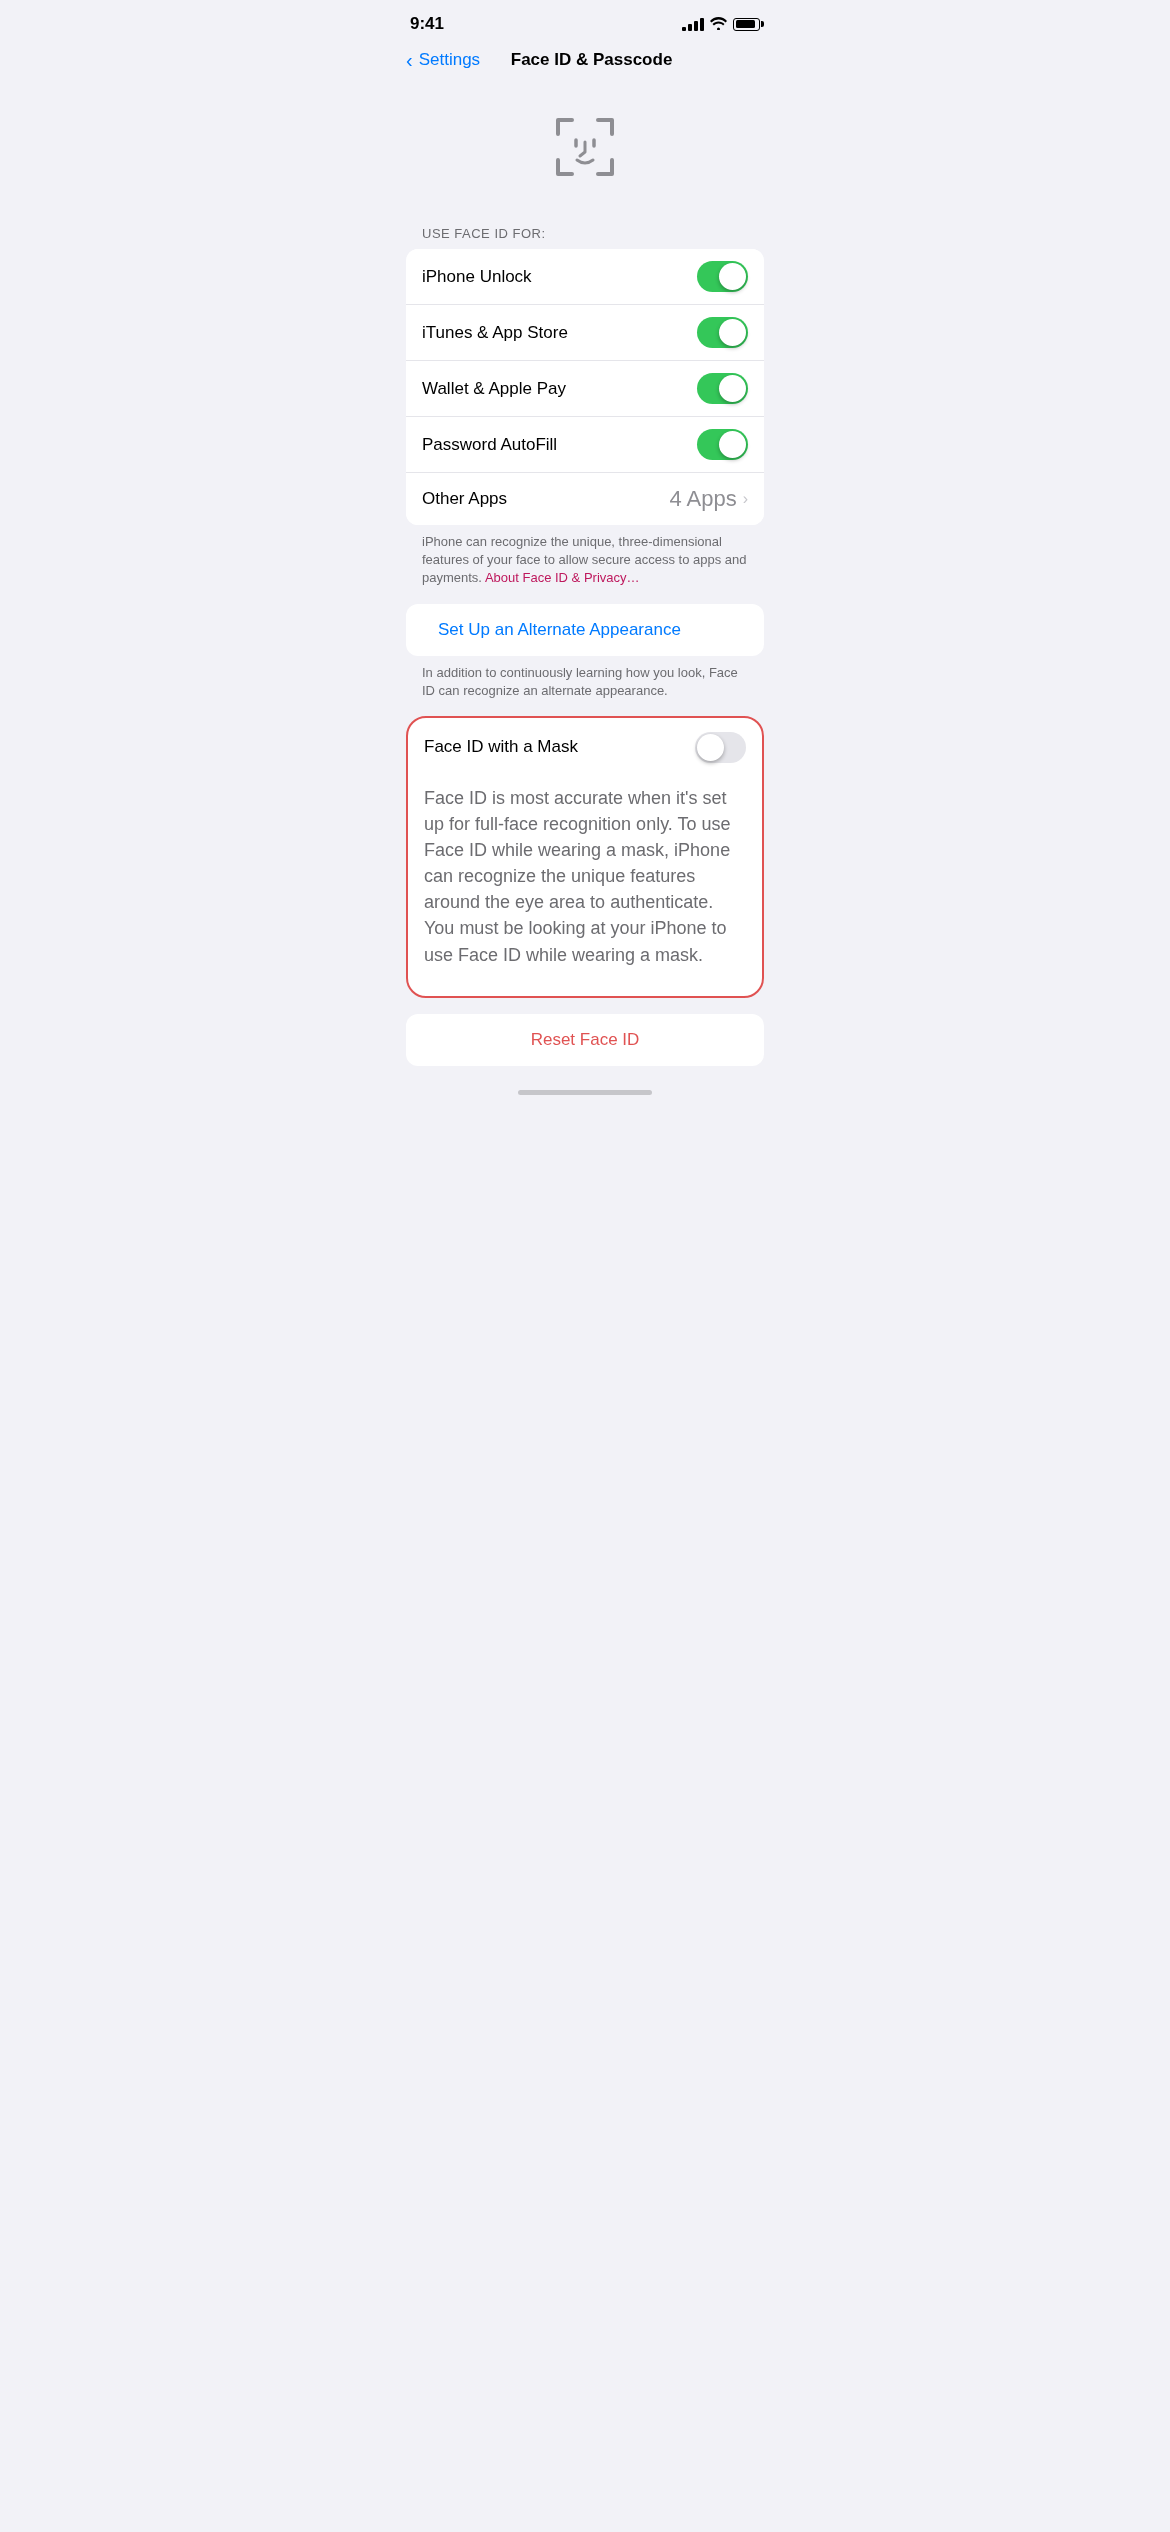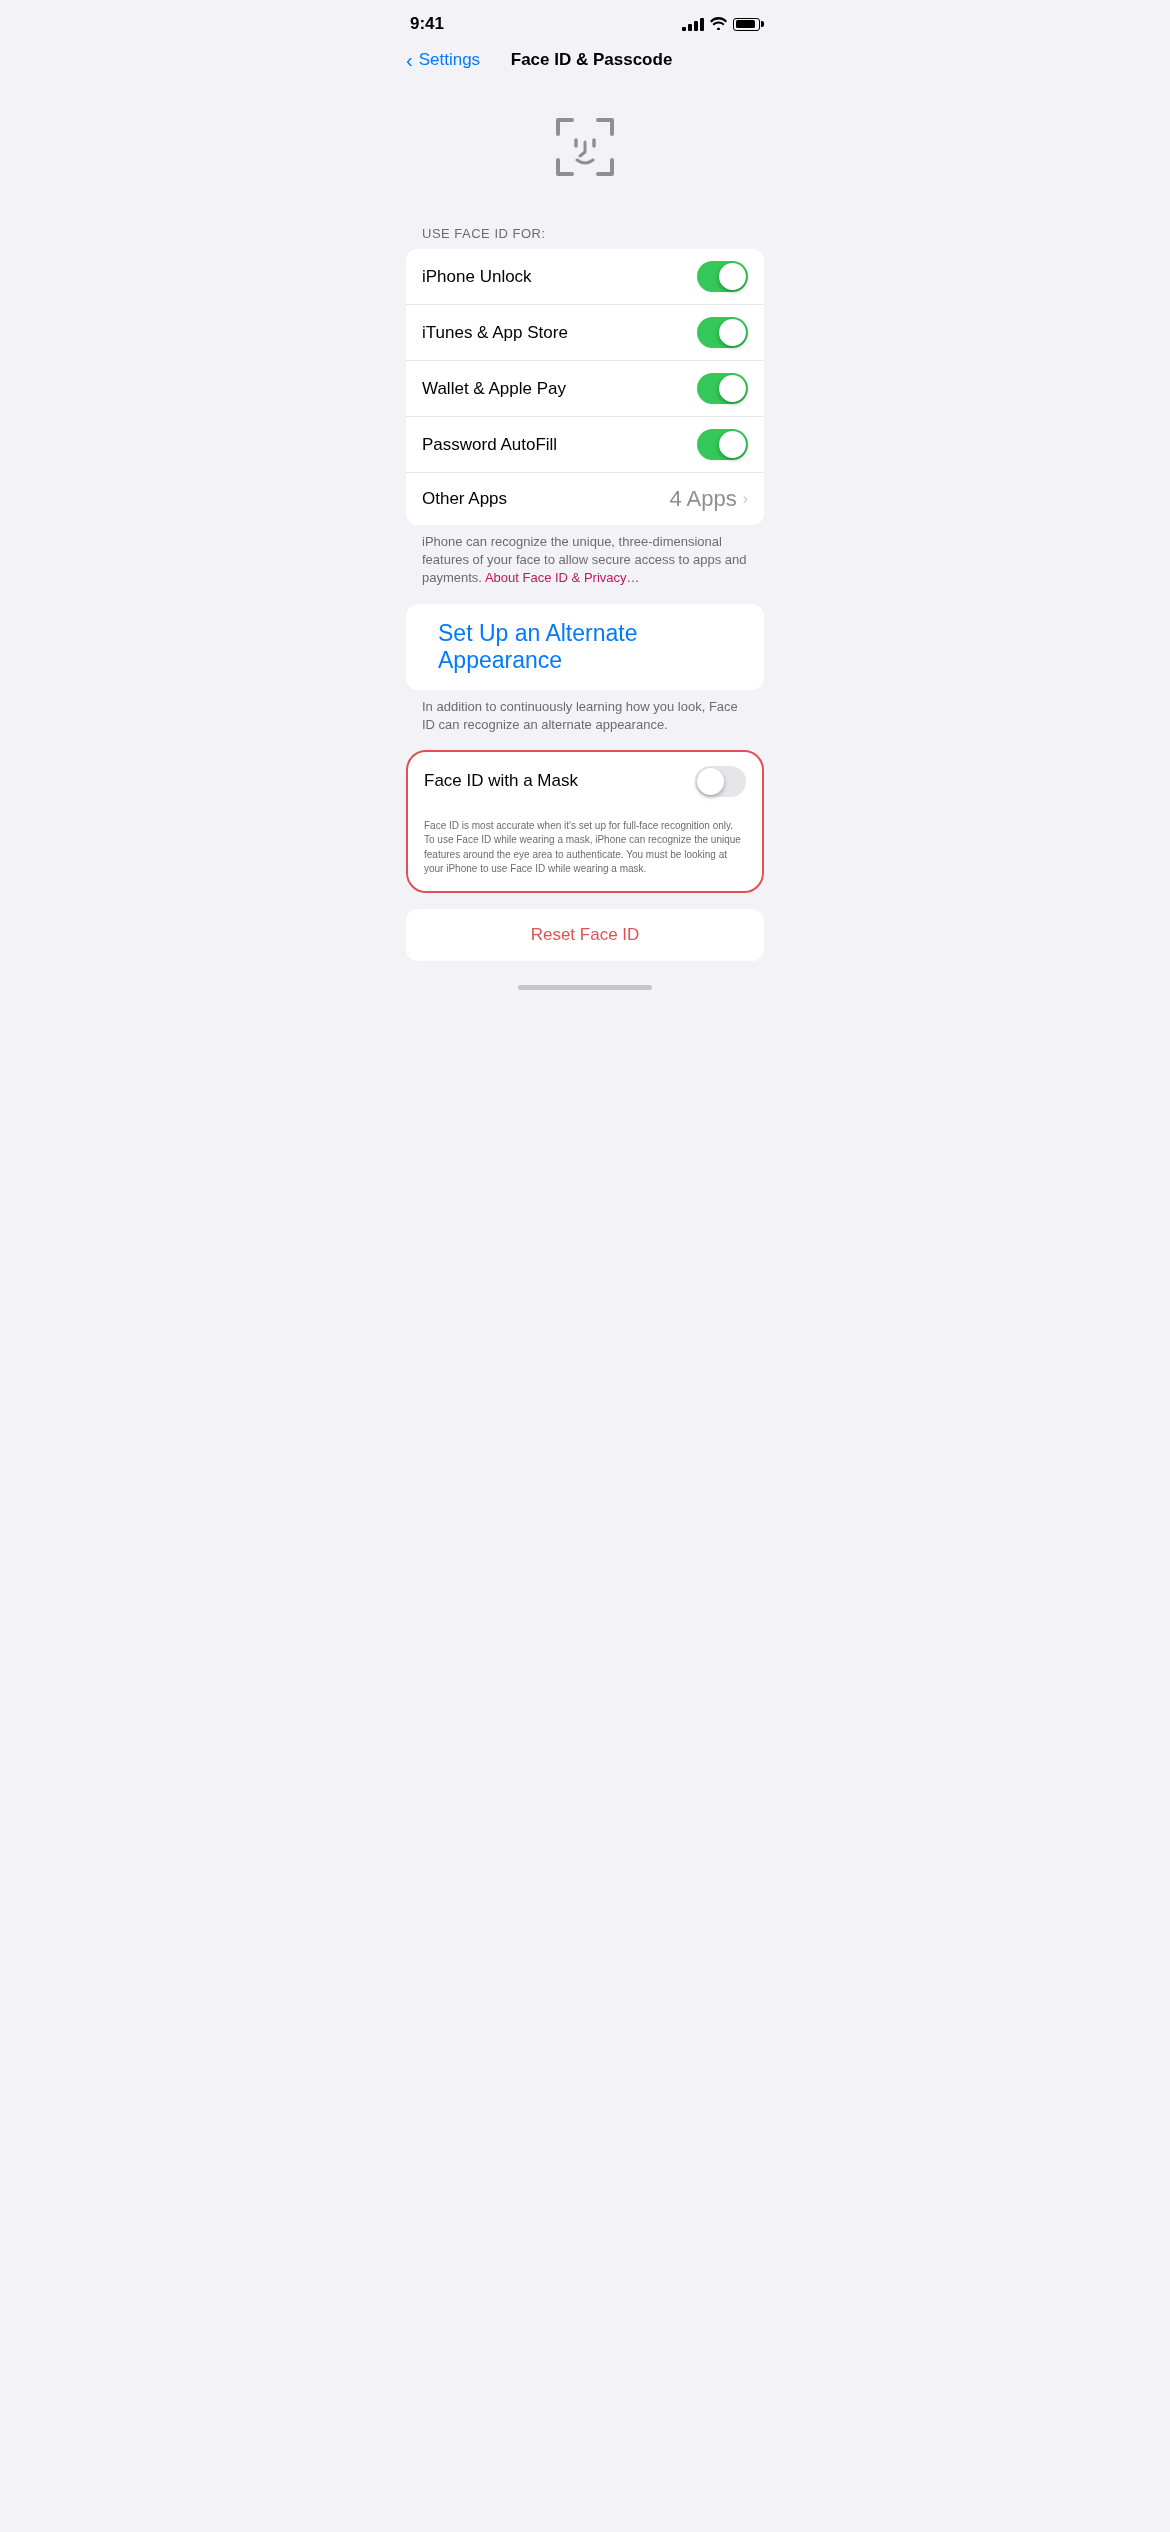--- a/index.html
+++ b/index.html
@@ -239,42 +239,42 @@
       background: #fff;
       border-radius: 12px;
       margin: 0 16px;
       padding: 16px;
       display: flex;
       align-items: center;
       justify-content: flex-start;
     }
 
     .alternate-appearance-label {
-      font-size: 23px;
+      font-size: 17px;
       color: #007aff;
       font-weight: 400;
     }
 
     .spacer {
       height: 16px;
     }
 
     .mask-row {
       display: flex;
       align-items: center;
       justify-content: space-between;
       padding: 14px 16px;
       background: transparent;
     }
 
     .mask-description {
-      font-size: 10px;
+      font-size: 18px;
       color: #6c6c70;
       line-height: 1.45;
-      padding: 8px 16px 14px;
+      padding: 8px 16px 28px;
     }
 
     .reset-row {
       display: flex;
       align-items: center;
       justify-content: center;
       padding: 16px;
       background: #fff;
     }
 

